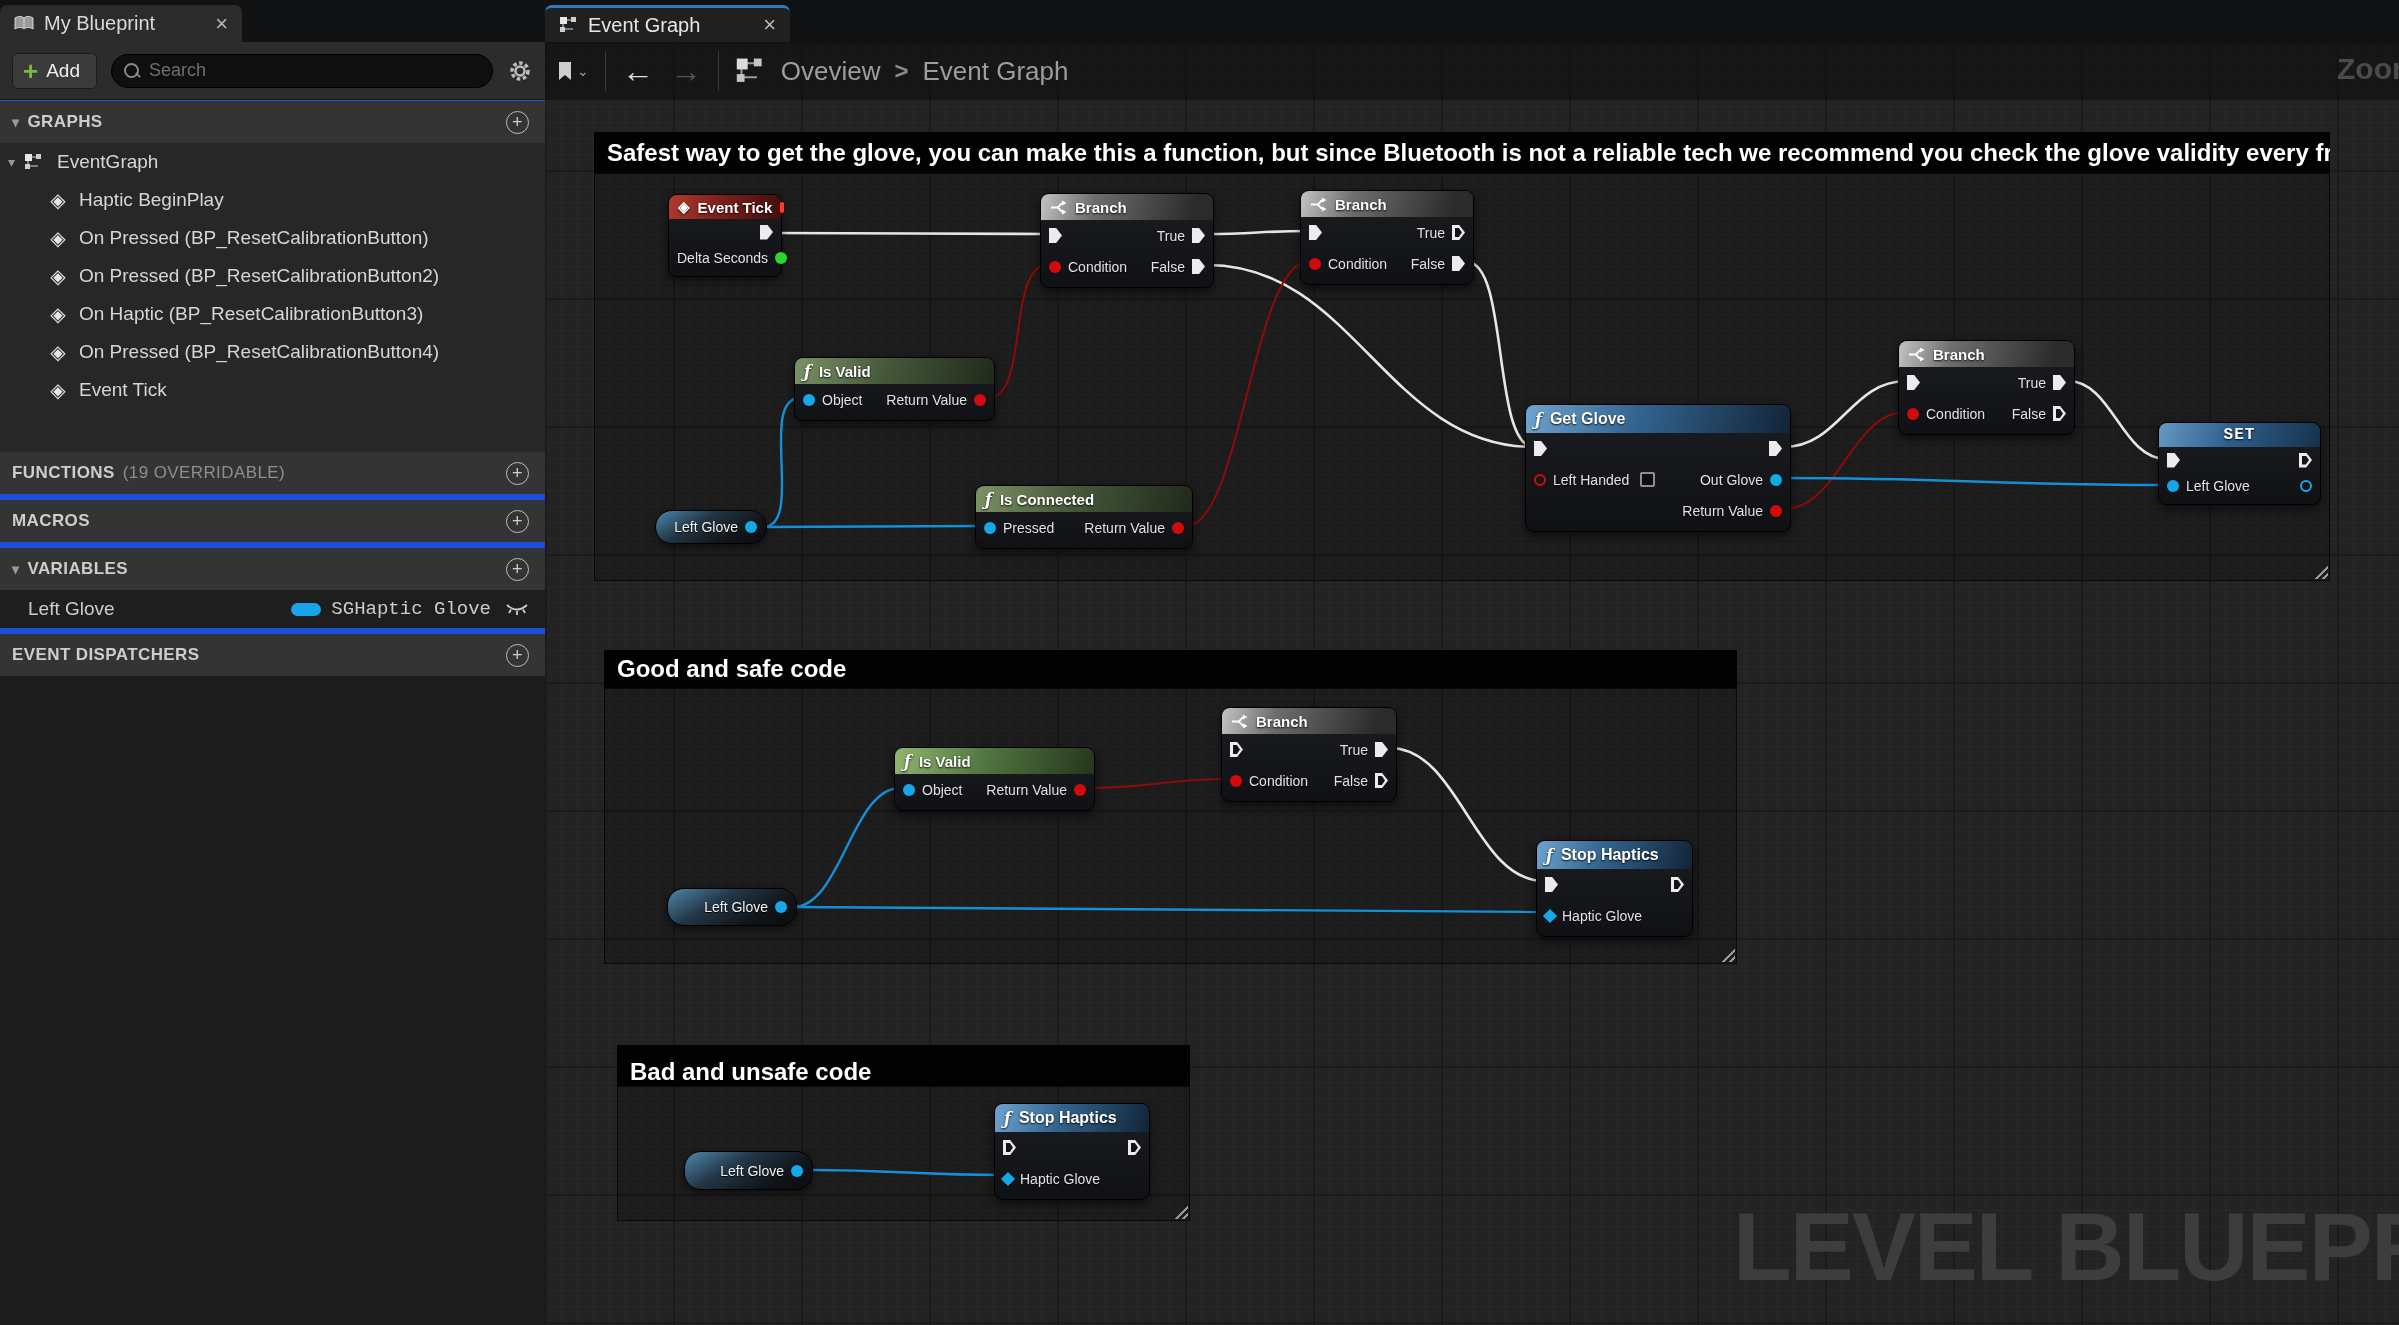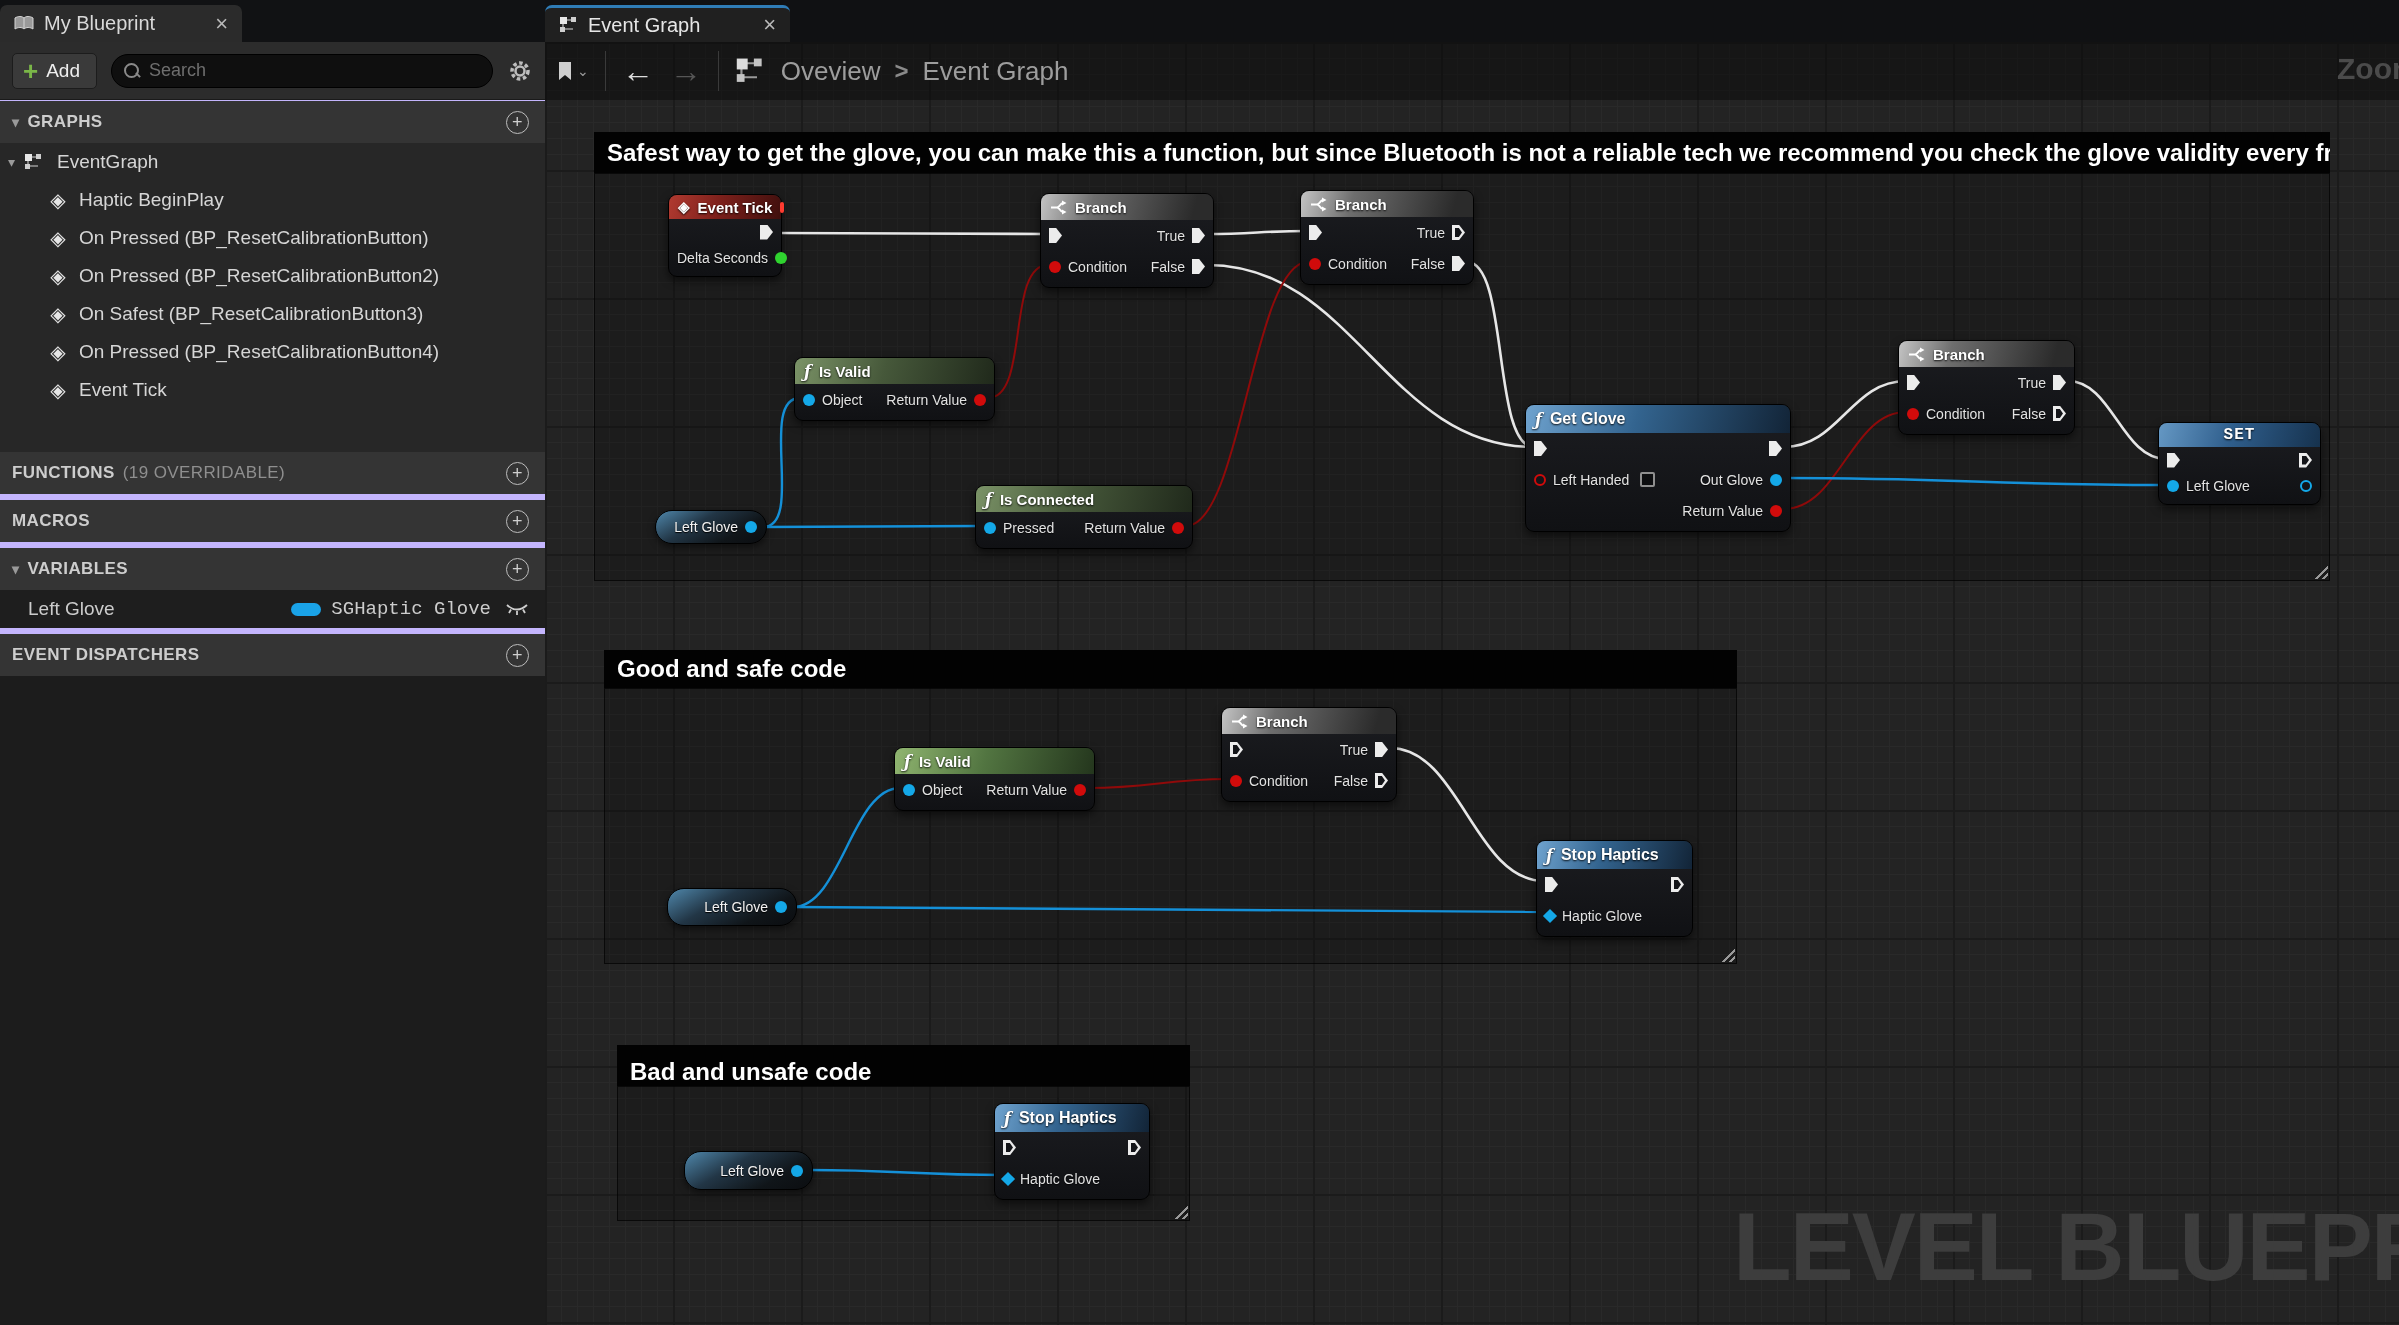--- a/index.html
+++ b/index.html
@@ -1,21 +1,21 @@
 <!DOCTYPE html>
 <html><head>
 <meta charset="utf-8">
 <style>
   * { margin:0; padding:0; box-sizing:border-box; }
   html,body { width:2399px; height:1325px; overflow:hidden; background:#1e1e1e;
               font-family:"Liberation Sans", sans-serif; }
   #app { position:relative; width:2399px; height:1325px; }
 
   
-  #sidebar { position:absolute; left:0; top:0; width:545px; height:1325px; background:#c4b5fd; z-index:10; }
+  #sidebar { position:absolute; left:0; top:0; width:545px; height:1325px; background:#1d4ed8; z-index:10; }
   .tabstrip { position:absolute; left:0; top:0; right:0; height:42px; background:#111214; }
   .tab { position:absolute; top:5px; height:37px; display:flex; align-items:center; gap:10px;
          padding:0 14px; background:#2b2b2b; border-radius:7px 7px 0 0; color:#d9d9d9; font-size:20px; }
   #sidebar .tab { left:0; width:242px; }
   .tab .closex { margin-left:auto; color:#b9b9b9; font-size:22px; line-height:1; cursor:pointer; }
   .sb-toolbar { position:absolute; top:42px; left:0; right:0; height:58px; background:#2c2c2c;
                 display:flex; align-items:center; padding:0 12px; gap:14px; border-bottom:1px solid #1a1a1a;}
   .addbtn { display:flex; align-items:center; gap:8px; background:#3a3a3a; border:1px solid #1c1c1c;
             border-radius:5px; height:36px; padding:0 16px 0 10px; color:#efefef; font-size:19px; }
   .addbtn .plus { color:#7ab648; font-size:26px; font-weight:bold; line-height:1; }
@@ -168,21 +168,21 @@
         <div class="trow" style="padding-left: 46px;">
           <span class="ticon" style="font-size:20px">◈</span>
           <span>On Pressed (BP_ResetCalibrationButton)</span>
         </div>
         <div class="trow" style="padding-left: 46px;">
           <span class="ticon" style="font-size:20px">◈</span>
           <span>On Pressed (BP_ResetCalibrationButton2)</span>
         </div>
         <div class="trow" style="padding-left: 46px;">
           <span class="ticon" style="font-size:20px">◈</span>
-          <span>On Safest (BP_ResetCalibrationButton3)</span>
+          <span>On Haptic (BP_ResetCalibrationButton3)</span>
         </div>
         <div class="trow" style="padding-left: 46px;">
           <span class="ticon" style="font-size:20px">◈</span>
           <span>On Pressed (BP_ResetCalibrationButton4)</span>
         </div>
         <div class="trow" style="padding-left: 46px;">
           <span class="ticon" style="font-size:20px">◈</span>
           <span>Event Tick</span>
         </div>
       </div>

